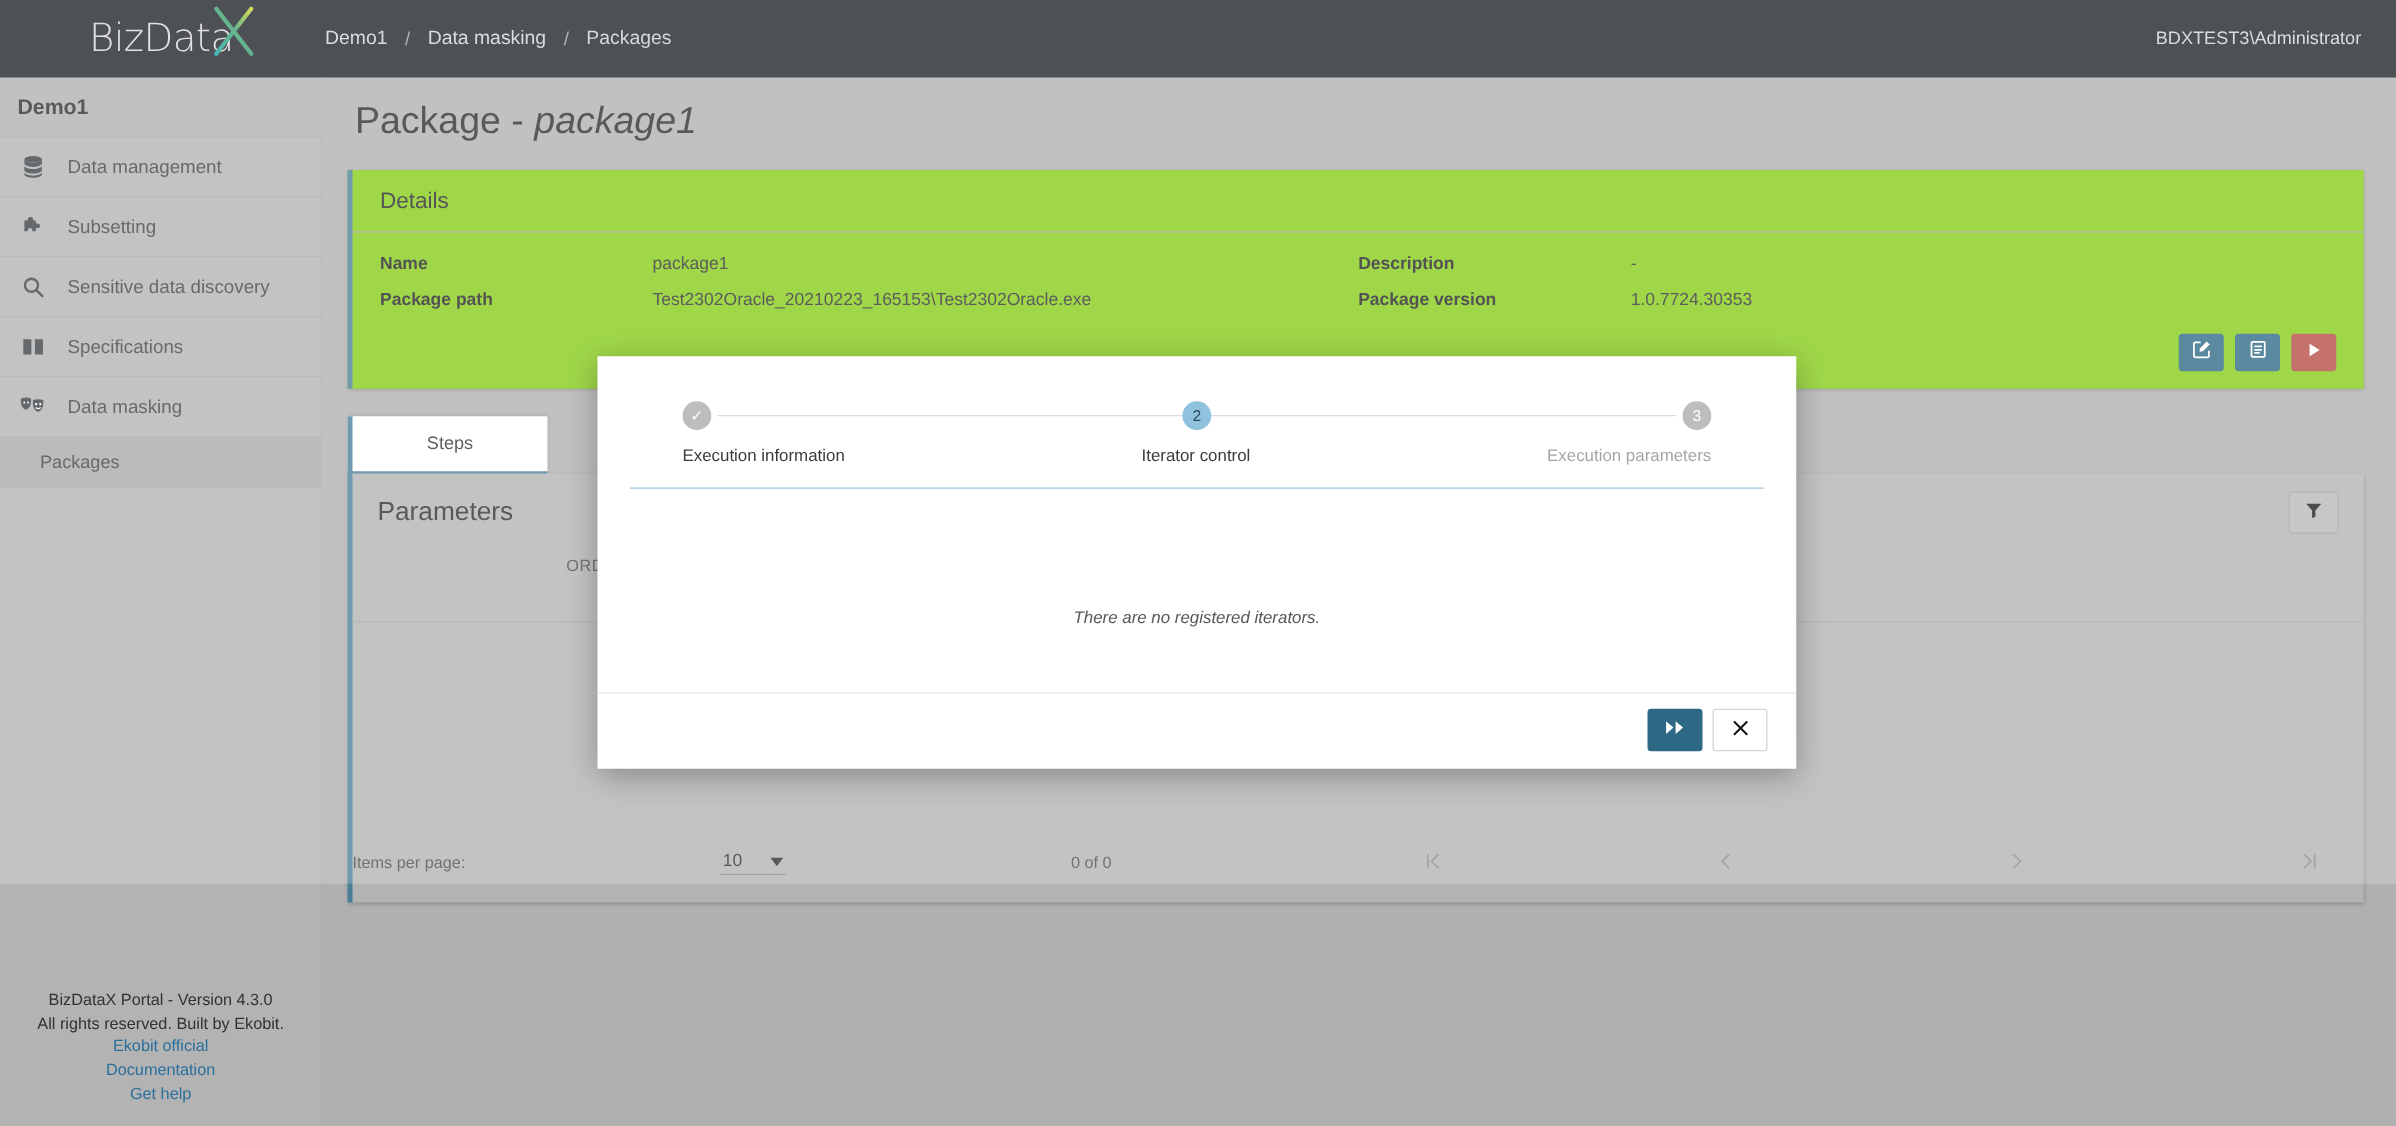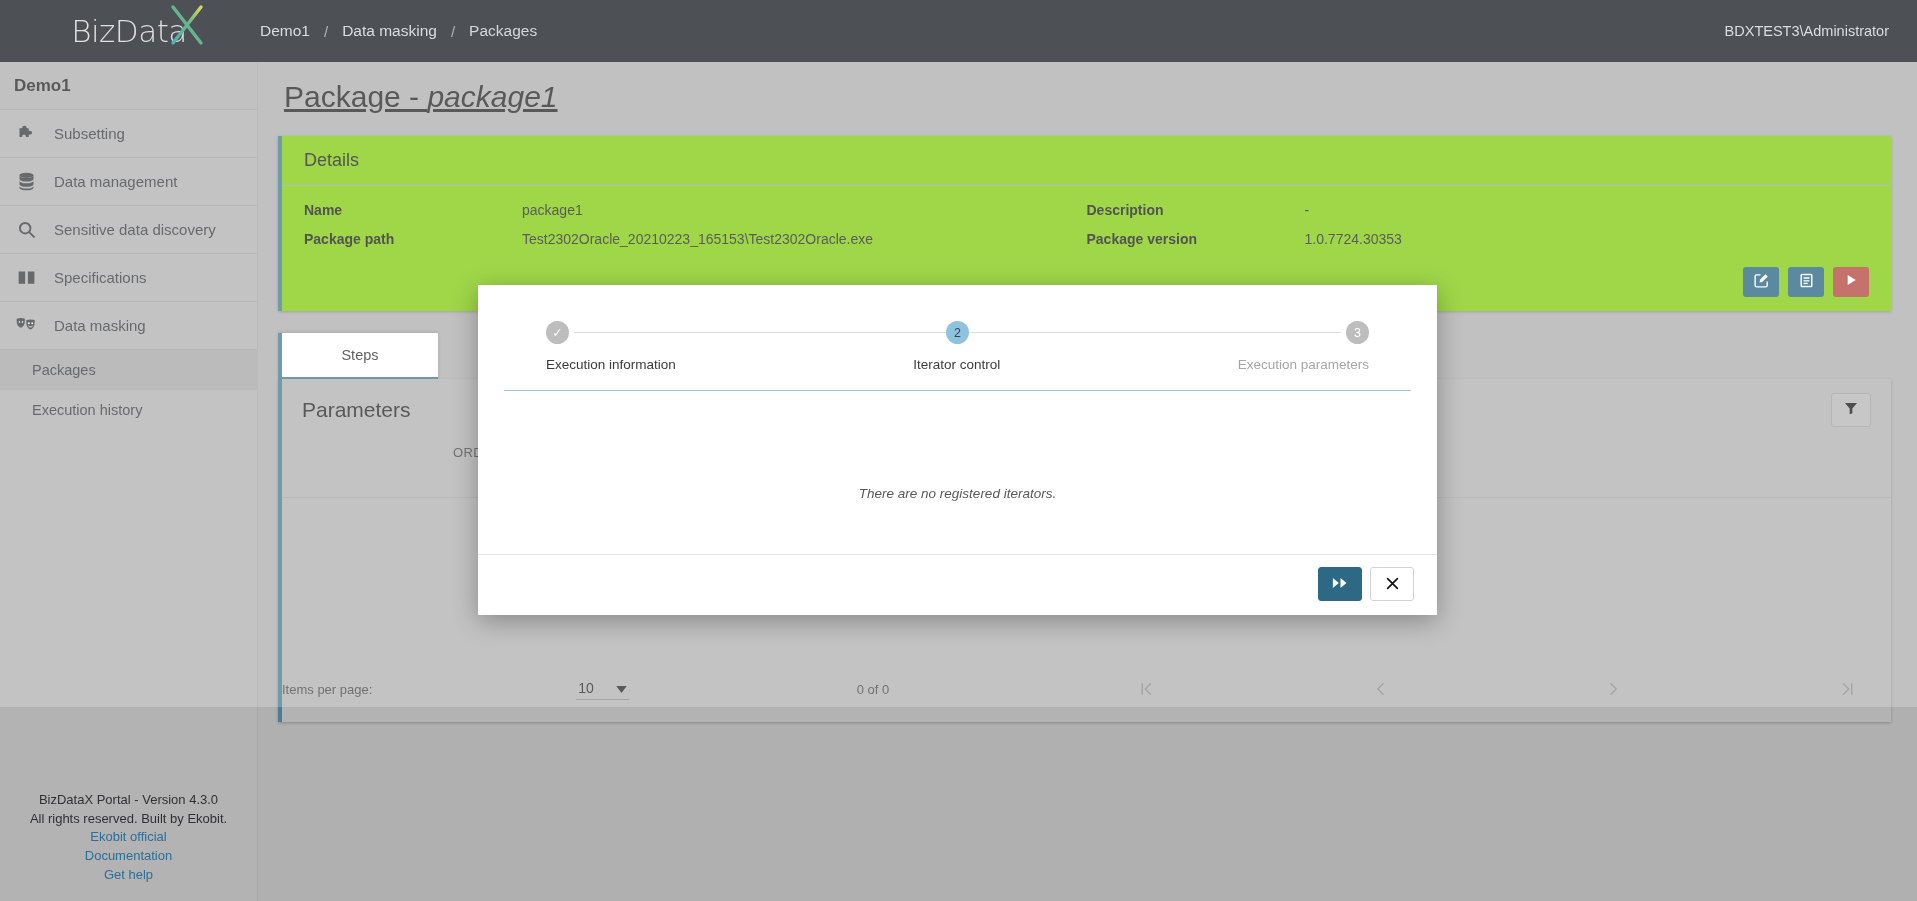--- a/index.html
+++ b/index.html
@@ -91,21 +91,20 @@
   .main {
     position: absolute; top: 62px; left: 258px;
     width: 1659px; height: 839px;
     background: #b0b0b0;
     padding: 18px 26px 0 20px;
     overflow: hidden;
   }
   .page-title {
     font-size: 30px; color: #2b2b2b; font-weight: 400;
     margin: 0 0 22px 6px;
-    text-decoration: underline;
   }
   .page-title em { font-style: italic; }
 
   .card {
     background: #84cc16;
     border-left: 4px solid #4a7e97;
     box-shadow: 0 1px 3px rgba(0,0,0,0.22);
     margin-bottom: 22px;
   }
   .card-head {
@@ -297,36 +296,36 @@
 
     <div class="user-block">BDXTEST3\Administrator</div>
   </div>
 
   <div class="sidebar">
     <div class="proj-title">Demo1</div>
 
     <div class="nav-item">
       <span class="ico">
         <svg width="21" height="21" viewBox="0 0 24 24" fill="#3c4043">
-          <path d="M10 3a2 2 0 0 1 2 2 1.1 1.1 0 0 0 1.1 1.1h1.4V8a1.2 1.2 0 0 0 1.2 1.2A2 2 0 1 1 15.7 13a1.2 1.2 0 0 0-1.2 1.2v1.9h-2.2A1.1 1.1 0 0 1 11.2 15a2 2 0 1 0-4 0 1.1 1.1 0 0 1-1.1 1.1H4V6.1h2.1A1.1 1.1 0 0 0 7.2 5a2 2 0 0 1 2-2z"></path>
-        </svg>
-      </span>
-      <span>Subsetting</span>
-    </div>
-
-    <div class="nav-item">
-      <span class="ico">
-        <svg width="21" height="21" viewBox="0 0 24 24" fill="#3c4043">
           <ellipse cx="12" cy="5" rx="8" ry="3"></ellipse>
           <path d="M4 5v4c0 1.7 3.6 3 8 3s8-1.3 8-3V5c0 1.7-3.6 3-8 3S4 6.7 4 5z"></path>
           <path d="M4 11v4c0 1.7 3.6 3 8 3s8-1.3 8-3v-4c0 1.7-3.6 3-8 3s-8-1.3-8-3z"></path>
           <path d="M4 17v2c0 1.7 3.6 3 8 3s8-1.3 8-3v-2c0 1.7-3.6 3-8 3s-8-1.3-8-3z"></path>
         </svg>
       </span>
       <span>Data management</span>
+    </div>
+
+    <div class="nav-item">
+      <span class="ico">
+        <svg width="21" height="21" viewBox="0 0 24 24" fill="#3c4043">
+          <path d="M10 3a2 2 0 0 1 2 2 1.1 1.1 0 0 0 1.1 1.1h1.4V8a1.2 1.2 0 0 0 1.2 1.2A2 2 0 1 1 15.7 13a1.2 1.2 0 0 0-1.2 1.2v1.9h-2.2A1.1 1.1 0 0 1 11.2 15a2 2 0 1 0-4 0 1.1 1.1 0 0 1-1.1 1.1H4V6.1h2.1A1.1 1.1 0 0 0 7.2 5a2 2 0 0 1 2-2z"></path>
+        </svg>
+      </span>
+      <span>Subsetting</span>
     </div>
 
     <div class="nav-item">
       <span class="ico">
         <svg width="21" height="21" viewBox="0 0 24 24" fill="none" stroke="#3c4043" stroke-width="2.2">
           <circle cx="10.5" cy="10.5" r="6"></circle>
           <path d="M15 15l5.5 5.5" stroke-linecap="round"></path>
         </svg>
       </span>
       <span>Sensitive data discovery</span>
@@ -352,23 +351,20 @@
           <circle cx="5.2" cy="6.8" r="0.95" fill="#ffffff"></circle>
           <circle cx="8.8" cy="6.8" r="0.95" fill="#ffffff"></circle>
         </svg>
       </span>
       <span>Data masking</span>
     </div>
 
     <div class="sub-item active">
       <span>Packages</span>
     </div>
-    <div class="sub-item">
-      <span>Execution history</span>
-    </div>
 
     <div class="footer">
       <div>BizDataX Portal - Version 4.3.0</div>
       <div>All rights reserved. Built by Ekobit.</div>
       <a href="#">Ekobit official</a>
       <a href="#">Documentation</a>
       <a href="#">Get help</a>
     </div>
   </div>
 

